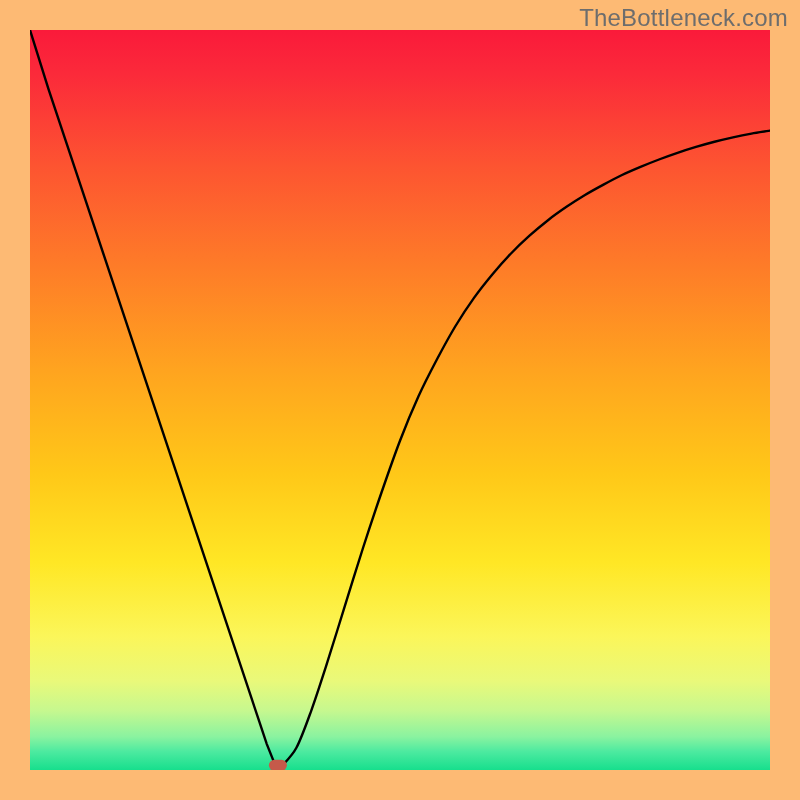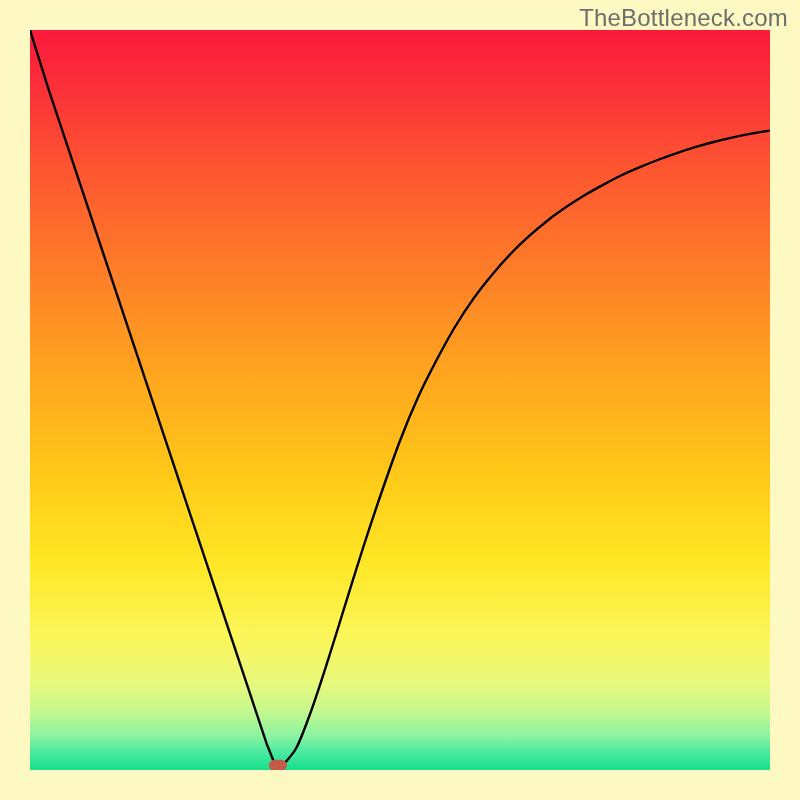--- a/index.html
+++ b/index.html
@@ -8,21 +8,21 @@
     width: 800px;
     height: 800px;
     overflow: hidden;
     background: #000;
     font-family: Arial, Helvetica, sans-serif;
   }
   .frame {
     position: relative;
     width: 800px;
     height: 800px;
-    background: #fef9c3;
+    background: #fdba74;
   }
   .plot-area {
     position: absolute;
     left: 30px;
     top: 30px;
     width: 740px;
     height: 740px;
     overflow: hidden;
   }
   .watermark {

